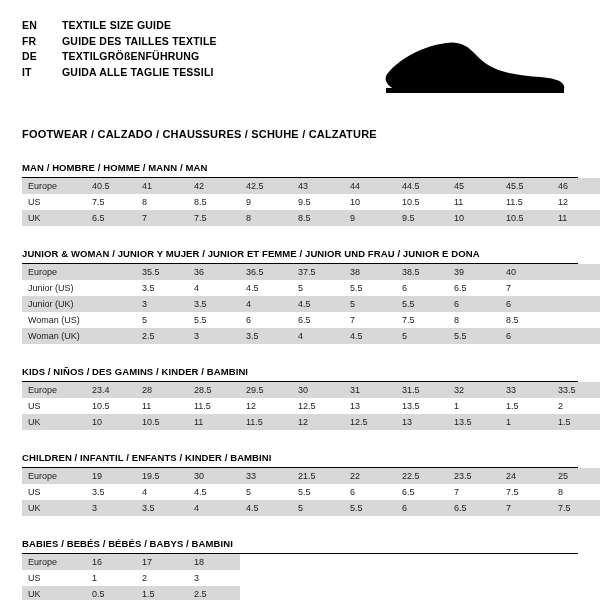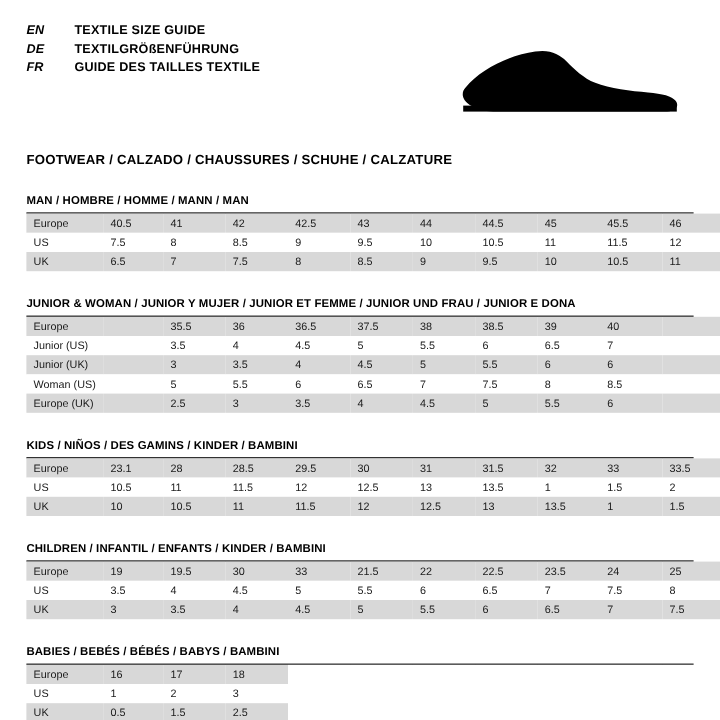--- a/index.html
+++ b/index.html
@@ -34,21 +34,20 @@
   }
   .lang-table td {
     padding: 0;
     vertical-align: top;
     white-space: nowrap;
   }
   .lang-code {
     width: 40px;
     font-weight: bold;
     letter-spacing: 0.2px;
-    font-style: italic;
   }
   .lang-title {
     font-weight: bold;
     letter-spacing: 0.2px;
   }
 
   .shoe-wrap {
     position: absolute;
     right: 8px;
     top: 14px;
@@ -110,26 +109,30 @@
 <div class="page">
 
   <div class="header">
     <table class="lang-table">
       <tbody>
         <tr>
           <td class="lang-code">EN</td>
           <td class="lang-title">TEXTILE SIZE GUIDE</td>
         </tr>
         <tr>
+          <td class="lang-code">FR</td>
+          <td class="lang-title">GUIDE DES TAILLES TEXTILE</td>
+        </tr>
+        <tr>
           <td class="lang-code">DE</td>
           <td class="lang-title">TEXTILGRÖßENFÜHRUNG</td>
         </tr>
         <tr>
-          <td class="lang-code">FR</td>
-          <td class="lang-title">GUIDE DES TAILLES TEXTILE</td>
+          <td class="lang-code">IT</td>
+          <td class="lang-title">GUIDA ALLE TAGLIE TESSILI</td>
         </tr>
       </tbody>
     </table>
 
     <div class="shoe-wrap">
       <svg viewBox="0 0 190 70" width="190" height="70" aria-hidden="true">
         <path fill="#000000" d="M8 41 C20 26 44 14 66 11 C78 9 86 13 92 19 C99 26 106 33 116 37
                  C128 42 146 44 160 45 C172 46 180 48 183 52 C186 56 184 60 176 61
                  L34 61 C18 61 8 55 6 49 C5 46 6 43 8 41 Z"></path>
         <path fill="#000000" d="M64 13 C74 11 83 14 89 21 L70 27 C66 22 64 17 64 13 Z"></path>
@@ -263,21 +266,21 @@
           <td class="val">5.5</td>
           <td class="val">6</td>
           <td class="val">6.5</td>
           <td class="val">7</td>
           <td class="val">7.5</td>
           <td class="val">8</td>
           <td class="val">8.5</td>
           <td class="val"></td>
         </tr>
         <tr class="shaded">
-          <td class="label">Europe (UK)</td>
+          <td class="label">Woman (UK)</td>
           <td class="val"></td>
           <td class="val">2.5</td>
           <td class="val">3</td>
           <td class="val">3.5</td>
           <td class="val">4</td>
           <td class="val">4.5</td>
           <td class="val">5</td>
           <td class="val">5.5</td>
           <td class="val">6</td>
           <td class="val"></td>
@@ -298,21 +301,21 @@
           <col style="width:52px">
           <col style="width:52px">
           <col style="width:52px">
           <col style="width:52px">
           <col style="width:52px">
           <col style="width:52px">
       </colgroup>
       <tbody>
         <tr class="shaded">
           <td class="label">Europe</td>
-          <td class="val">23.1</td>
+          <td class="val">23.4</td>
           <td class="val">28</td>
           <td class="val">28.5</td>
           <td class="val">29.5</td>
           <td class="val">30</td>
           <td class="val">31</td>
           <td class="val">31.5</td>
           <td class="val">32</td>
           <td class="val">33</td>
           <td class="val">33.5</td>
         </tr>

